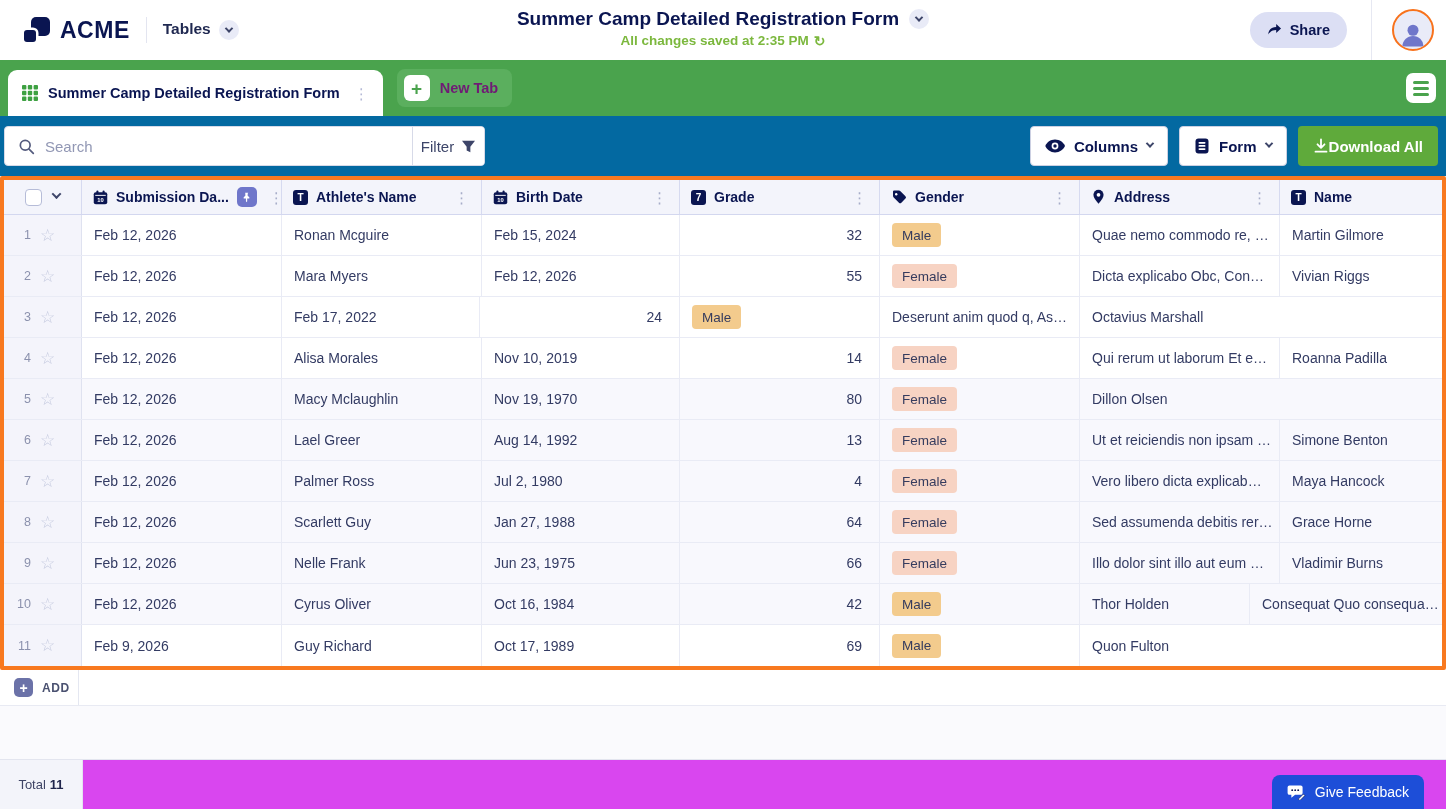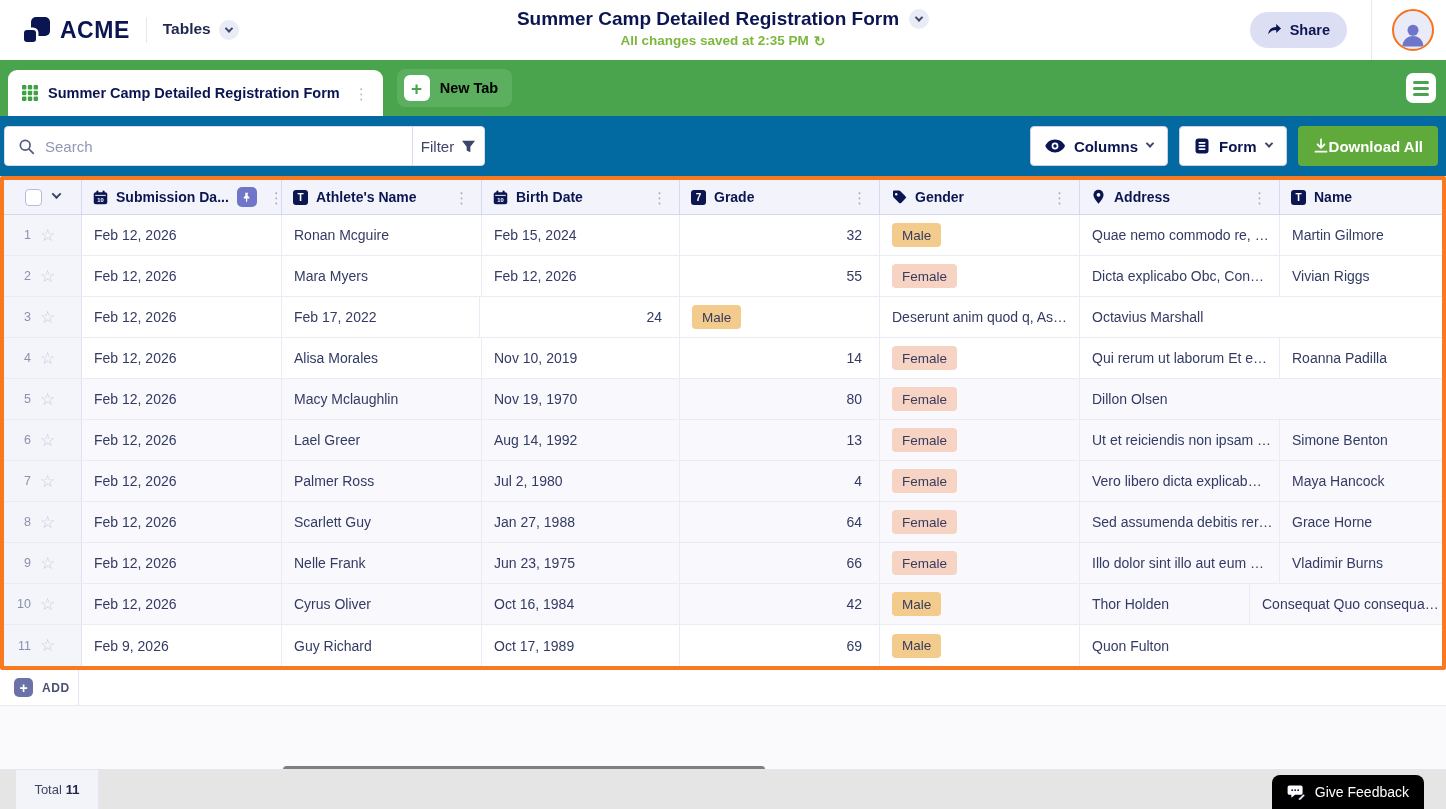--- a/index.html
+++ b/index.html
@@ -29,21 +29,21 @@
   .header-right .tall-divider { width:1px; height:60px; background:#e6e8f2; margin:0 20px 0 24px; }
   .avatar { width:42px; height:42px; border-radius:50%; border:2px solid #f8721c; background:#e9ebf8; display:flex; align-items:flex-end; justify-content:center; overflow:hidden; cursor:pointer; }
 
   
   .tab-bar { height:56px; background:#4aa34d; display:flex; align-items:flex-end; padding:0 8px; }
   .active-tab { height:46px; background:#fff; border-radius:9px 9px 0 0; display:flex; align-items:center; gap:10px; padding:0 10px 0 14px; cursor:pointer; }
   .active-tab-label { font-size:14.5px; font-weight:700; color:#0a1551; white-space:nowrap; }
   .dots { font-size:15px; line-height:1; color:#b4b9d6; padding:0 4px; cursor:pointer; letter-spacing:0; }
   .new-tab-btn { align-self:center; margin-left:14px; height:38px; background:#5baf5e; border-radius:8px; display:flex; align-items:center; gap:10px; padding:0 14px 0 7px; cursor:pointer; border:none; }
   .plus-box { width:26px; height:26px; background:#fff; border-radius:6px; display:flex; align-items:center; justify-content:center; color:#4aa34d; font-size:19px; font-weight:700; line-height:1; }
-  .new-tab-label { color:#000000; font-size:14.5px; font-weight:700; }
+  .new-tab-label { color:#701a75; font-size:14.5px; font-weight:700; }
   .menu-btn { align-self:center; margin-left:auto; margin-right:2px; width:30px; height:30px; background:#fff; border-radius:7px; display:flex; flex-direction:column; align-items:center; justify-content:center; gap:3px; cursor:pointer; border:none; }
   .menu-btn i { display:block; width:16px; height:3px; background:#4aa34d; border-radius:2px; }
 
   
   .toolbar { height:60px; display:flex; align-items:center; padding:0 8px 0 4px; background:#0369a1; }
   .search-group { display:flex; height:40px; width:481px; border:1px solid #d7dae8; border-radius:4px; overflow:hidden; background:#fff; }
   .search-box { flex:1; position:relative; display:flex; align-items:center; }
   .search-box svg { position:absolute; left:13px; }
   .search-input { width:100%; height:100%; border:none; outline:none; padding-left:40px; font-size:15px; font-family:"Liberation Sans",sans-serif; color:#2b3158; background:transparent; }
   .search-input::placeholder { color:#9197b4; }
@@ -81,25 +81,25 @@
 
   
   .add-row { height:36px; display:flex; align-items:stretch; border-bottom:1px solid #e8eaf3; background:#fff; }
   .add-left { width:79px; border-right:1px solid #e4e7f1; display:flex; align-items:center; gap:9px; padding-left:14px; cursor:pointer; }
   .add-plus { width:19px; height:19px; background:#6b72a8; border-radius:5px; color:#fff; font-size:14px; font-weight:700; display:flex; align-items:center; justify-content:center; line-height:1; }
   .add-label { font-size:12px; font-weight:700; letter-spacing:.6px; color:#4a5170; }
   .filler { flex:1 1 auto; background:#fafafd; }
 
   .h-scrollbar { position:absolute; left:283px; top:766px; width:482px; height:7px; background:#7f7f7f; border-radius:4px; cursor:grab; }
 
-  .status-bar { position:absolute; left:0; right:0; bottom:0; height:40px; background:#e5e5e5; border-top:1px solid #e3e5ef; display:flex;padding-left:16px; }
+  .status-bar { position:absolute; left:0; right:0; bottom:0; height:50px; background:#d946ef; border-top:1px solid #e3e5ef; display:flex; }
   .total-box { width:83px; background:#f3f4fa; border-right:1px solid #e3e5ef; display:flex; align-items:center; justify-content:center; gap:4px; font-size:13px; color:#3f4566; }
   .total-box b { color:#20264d; }
 
-  .feedback-btn { position:absolute; right:22px; bottom:0; height:34px; background:#000000; border:none; border-radius:8px 8px 0 0; display:flex; align-items:center; gap:9px; padding:0 15px; color:#fff; font-size:14px; font-family:"Liberation Sans",sans-serif; cursor:pointer; }
+  .feedback-btn { position:absolute; right:22px; bottom:0; height:34px; background:#1d4ed8; border:none; border-radius:8px 8px 0 0; display:flex; align-items:center; gap:9px; padding:0 15px; color:#fff; font-size:14px; font-family:"Liberation Sans",sans-serif; cursor:pointer; }
 </style>
 </head>
 <body>
 
 <div class="app">
 
   <div class="top-header">
     <div class="brand">
       <span class="logo-mark">
         <span class="logo-sq-big"></span>

